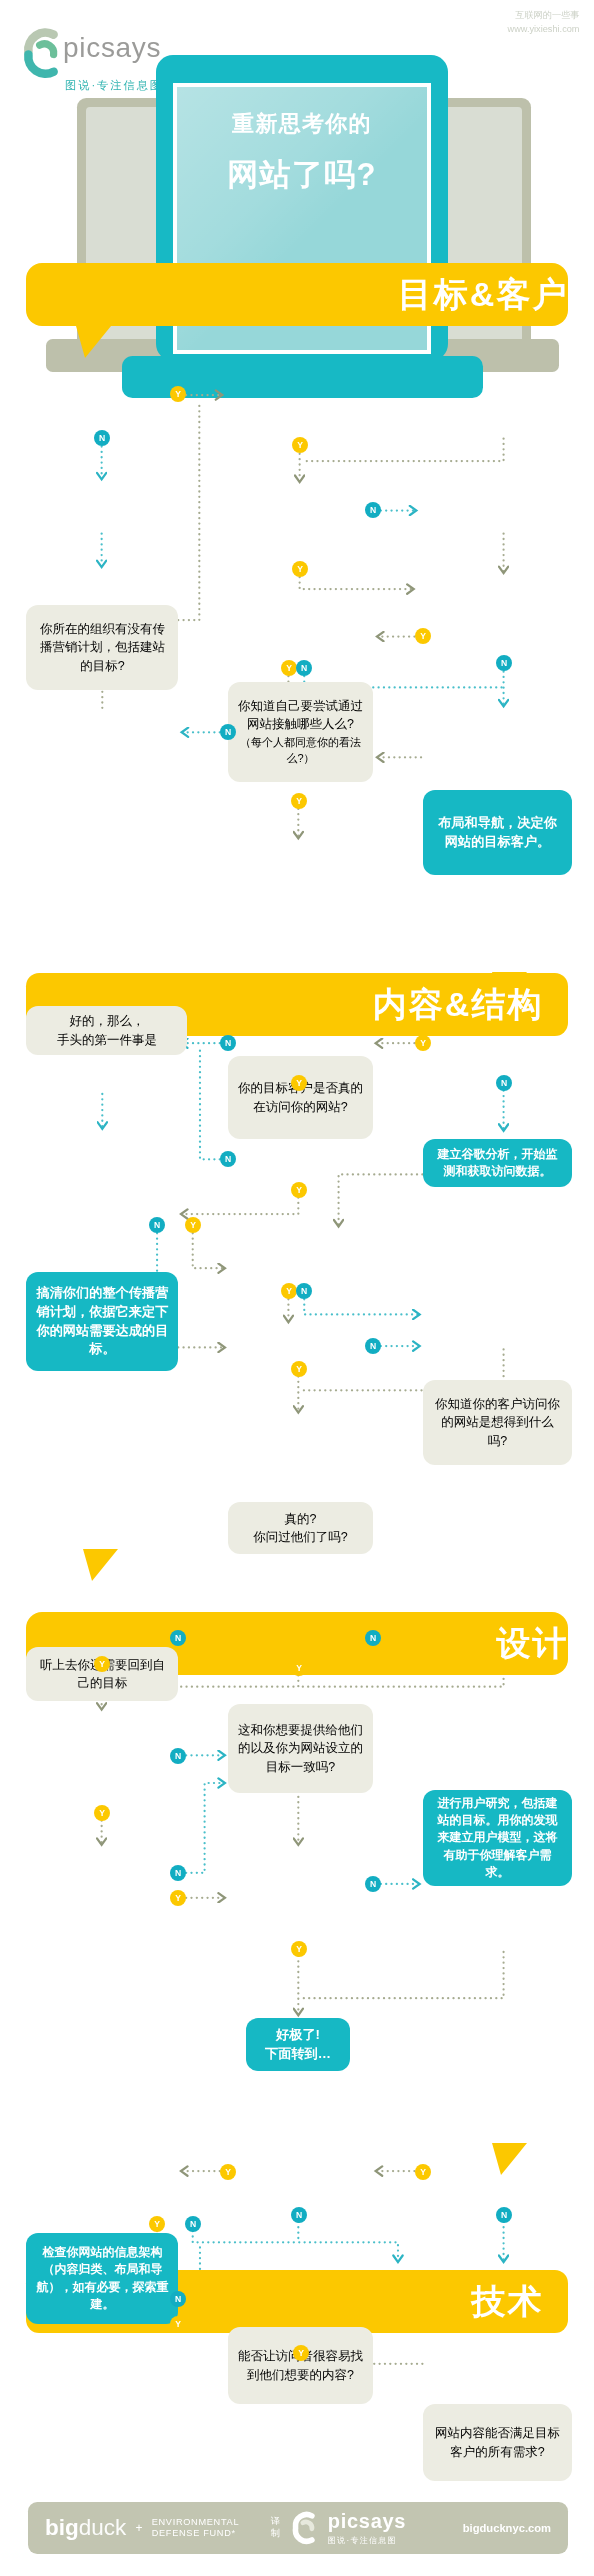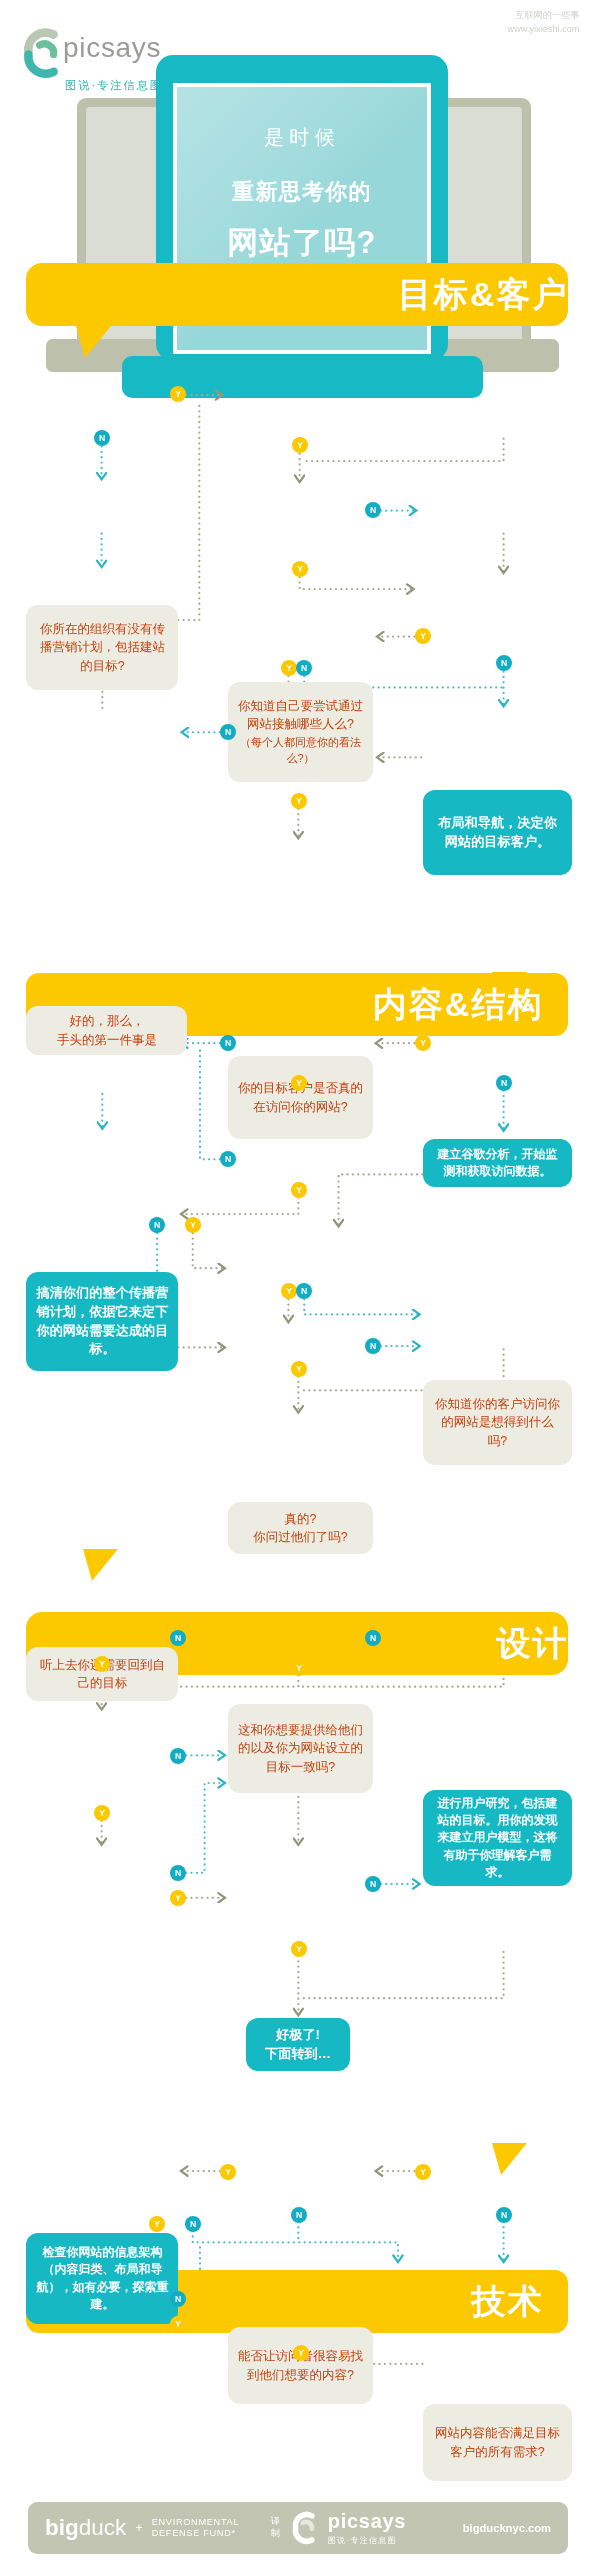--- a/index.html
+++ b/index.html
@@ -27,21 +27,21 @@
   .sec{position:absolute;left:26.4px;width:542px;height:63px;background:#fcc800;border-radius:13.2px;
        color:#fff;font-size:34px;font-weight:bold;display:flex;align-items:center;box-sizing:border-box;letter-spacing:2px;}
   .sec.left{justify-content:flex-end;padding-left:25px;border-radius:16px;}
   .sec.right{justify-content:flex-end;padding-right:25px;}
   .tail{position:absolute;width:0;height:0;border-top:32px solid #fcc800;
         border-left:9.2px solid transparent;border-right:26.4px solid transparent;}
   
   .bx{position:absolute;border-radius:12px;display:flex;flex-direction:column;align-items:center;justify-content:center;
       text-align:center;box-sizing:border-box;padding:5.3px 9.2px;}
   .bx span{white-space:pre-line;}
-  .bx.g{background:#ececE2;color:#c2410c;font-size:12.5px;line-height:1.45;border-radius:12px;}
+  .bx.g{background:#ececE2;color:#000000;font-size:12.5px;line-height:1.45;border-radius:12px;}
   .bx.t{background:#16b8c4;color:#ffffff;font-size:13.2px;line-height:1.42;font-weight:bold;}
   .bx .note{font-size:11px;margin-top:2.6px;}
   
   .bdg{position:absolute;width:16px;height:16px;border-radius:50%;color:#fff;font-weight:bold;font-size:8.6px;
        display:flex;align-items:center;justify-content:center;transform:translate(-50%,-50%);z-index:5;}
   .bdg.y{background:#fcc800;}
   .bdg.n{background:#12adc2;}
   
   svg.connectors{position:absolute;left:0;top:0;z-index:1;}
   .lo{stroke:#a6ab90;}
@@ -78,21 +78,20 @@
 </div>
 
 <div class="lap-back">
     <div class="lap-back-screen"></div>
   </div>
 <div class="lap-back-base"></div>
 <div class="lap-front"></div>
 <div class="lap-front-screen"></div>
 <div class="lap-front-base"></div>
 <div class="hero-txt">
-  <div class="hero-t1">是时候</div>
   <div class="hero-t2">重新思考你的</div>
   <div class="hero-t3">网站了吗?</div>
 </div>
 
 <div class="sec left zt" style="top:263px">
     <span>目标&amp;客户</span>
   </div>
 <div class="tail" style="left:76px;top:326px"></div>
 <div class="sec right zt" style="top:910px">
     <span>内容&amp;结构</span>

